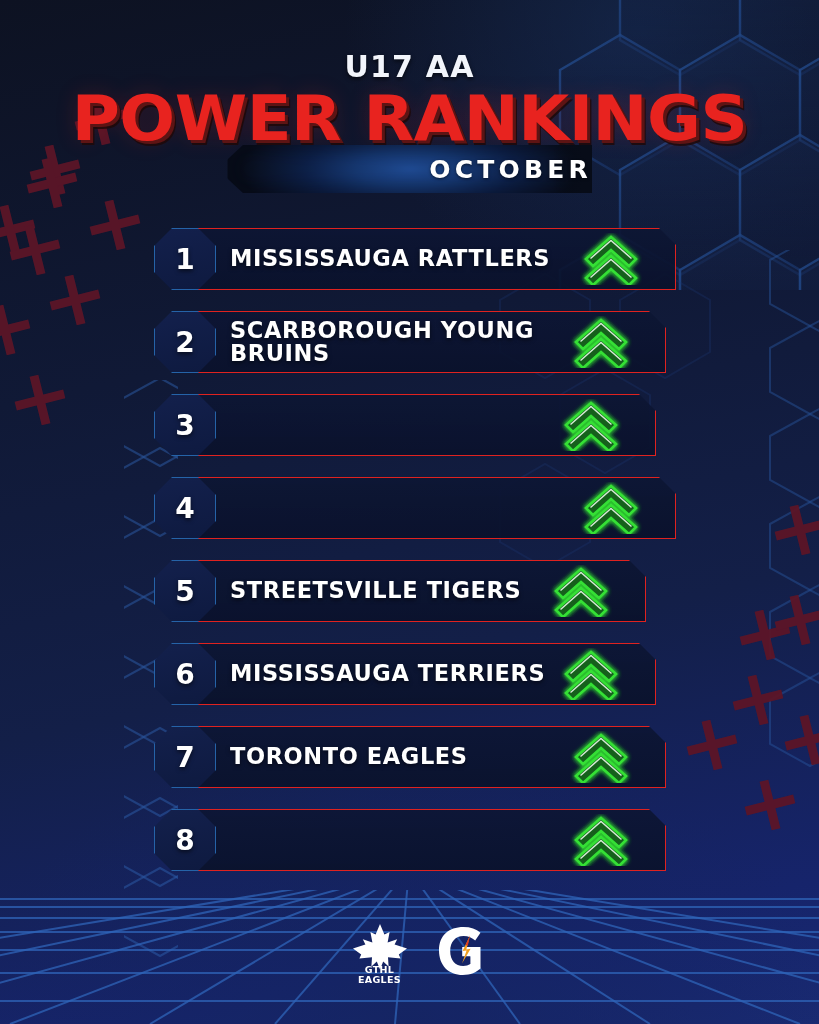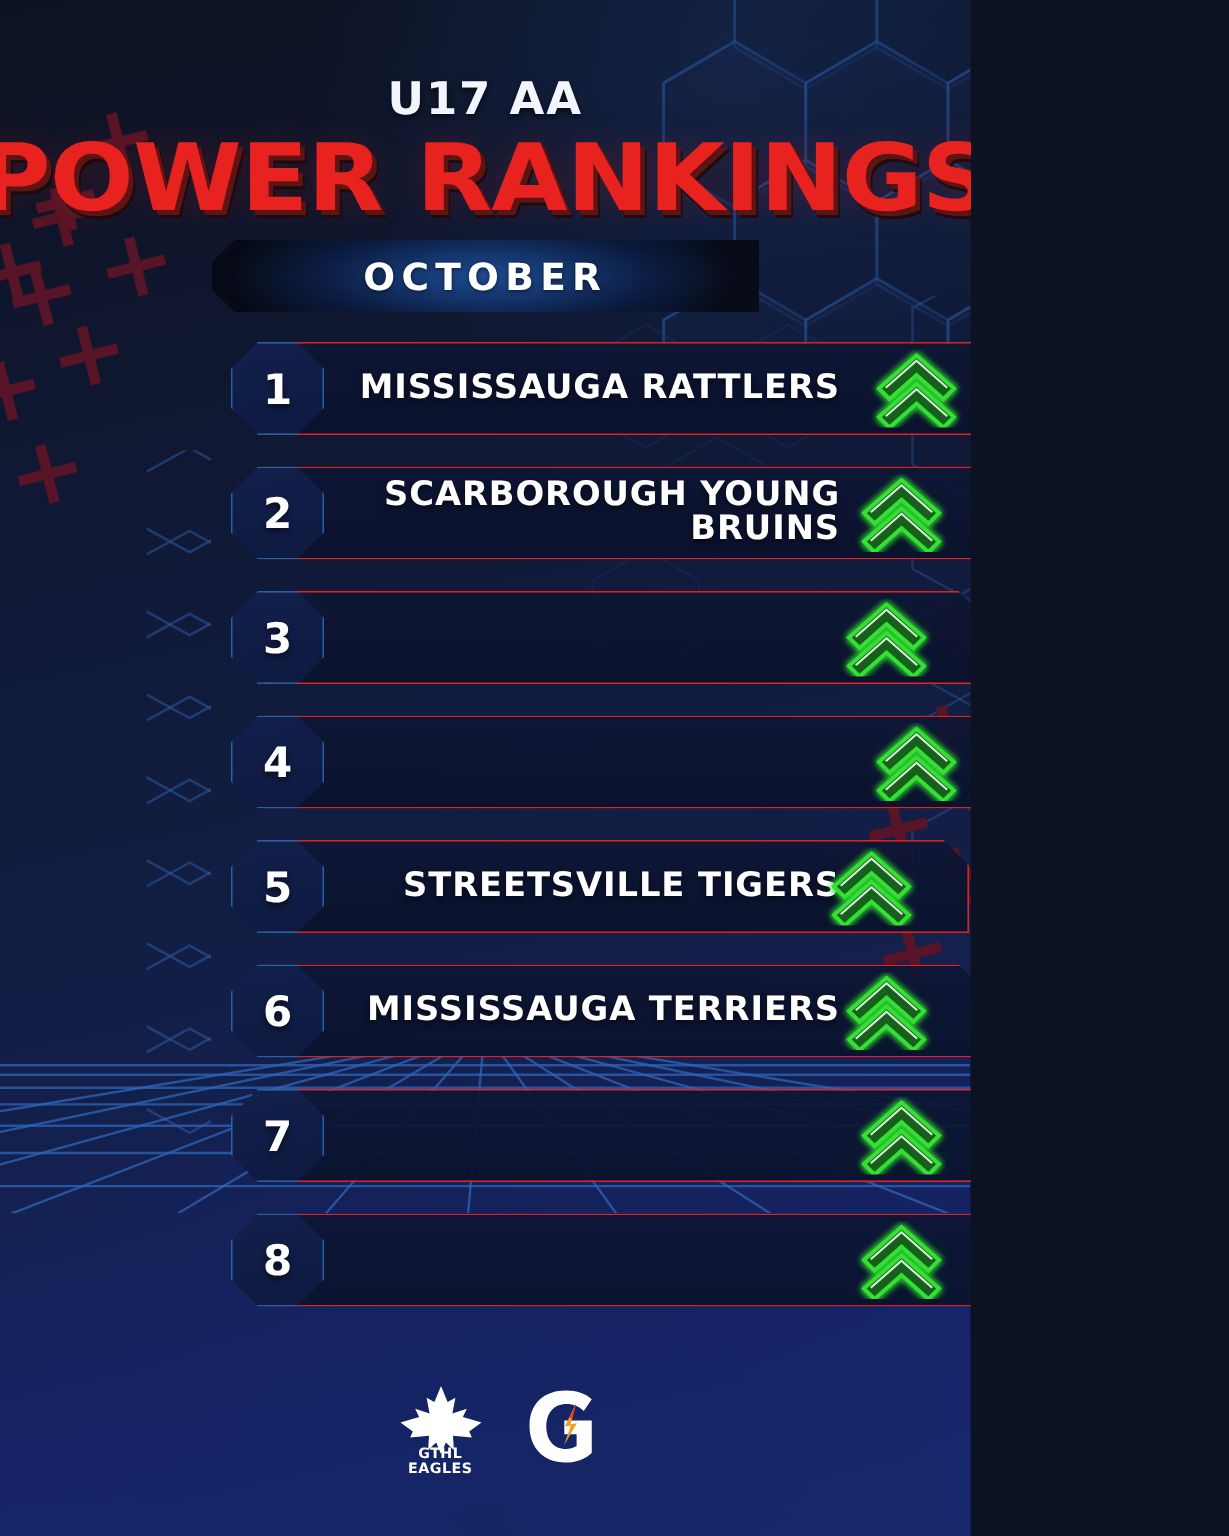--- a/index.html
+++ b/index.html
@@ -5,21 +5,21 @@
 <style>
   * { margin:0; padding:0; box-sizing:border-box; }
   html,body{
     width:819px; height:1024px;
     background:#0d1222;
     font-family:"Liberation Sans", sans-serif;
     overflow:hidden;
   }
   #poster{
     position:relative;
-    width:647px; height:1024px;
+    width:819px; height:1024px;
     overflow:hidden;
     background:
       radial-gradient(ellipse 420px 380px at 78% 3%, rgba(24,48,92,0.55) 0%, rgba(13,18,34,0) 70%),
       radial-gradient(ellipse 600px 420px at 50% 100%, rgba(20,36,96,0.75) 0%, rgba(13,18,34,0) 72%),
       linear-gradient(168deg, #0d1222 0%, #101936 34%, #131f48 62%, #16246b 88%, #192a72 100%);
   }
 
   
   .bg-layer{ position:absolute; inset:0; pointer-events:none; }
 
@@ -48,25 +48,25 @@
     font-family:"DejaVu Sans", sans-serif;
     transform:scaleX(1.06);
     text-shadow:
       3px 3px 0 #5d1414,
       4px 5px 0 rgba(30,8,8,.85),
       0 0 22px rgba(232,35,31,.20);
   }
 
   
   .month-banner{
-    position:absolute; left:50%; top:160px;
+    position:absolute; left:50%; top:145px;
     transform:translateX(-50%);
     width:365px; height:48px;
     z-index:6;
-    display:flex; align-items:center; justify-content:center;
+    display:flex; align-items:center; justify-content:flex-end;
     background:
       radial-gradient(ellipse 170px 60px at 50% 50%, #1f4b94 0%, #163872 32%, #0d2048 62%, #0a1328 88%, #070c18 100%);
     clip-path:polygon(16px 0, 100% 0, 100% 100%, 16px 100%, 0 calc(100% - 15px), 0 15px);
     box-shadow:inset 0 0 26px rgba(5,10,24,.55);
   }
   .month-banner::after{
     content:""; position:absolute; right:0; top:0; bottom:0; width:40px;
     background:linear-gradient(90deg, rgba(7,12,24,0) 0%, #070c18 75%);
     clip-path:polygon(0 0, 100% 0, 100% 100%, 0 100%);
   }
@@ -114,21 +114,20 @@
     position:absolute; left:230px; top:50%;
     transform:translateY(-50%);
     z-index:4;
     width:330px;
     font-size:22.5px; line-height:1.04;
     font-weight:700; letter-spacing:.6px;
     color:#ffffff;
     font-family:"DejaVu Sans", sans-serif;
     text-shadow:0 2px 4px rgba(0,0,0,.55);
     text-transform:uppercase;
-    text-align:right;
   }
   .trend{
     position:absolute; top:50%; transform:translateY(-50%);
     z-index:4;
     width:62px; height:52px;
   }
 
   
   .footer{
     position:absolute; left:0; right:0; bottom:40px;
@@ -482,20 +481,21 @@
               <path d="M10.5 25.5 L31 7.5 L51.5 25.5"></path>
               <path d="M10.5 44.5 L31 26.5 L51.5 44.5"></path>
             </g>
           </svg></div>
       </div>
       <div class="row">
         <div class="row-plate" style="width: 490px;"></div>
         <div class="badge">
           <span class="badge-num">7</span>
         </div>
+        <div class="team">TORONTO EAGLES</div>
         <div class="trend" style="left: 570px;"><svg viewBox="0 0 62 52" width="62" height="52">
             <defs>
               <filter id="glow6" x="-60%" y="-60%" width="220%" height="220%">
                 <feGaussianBlur stdDeviation="2.6" result="b"></feGaussianBlur>
                 <feMerge>
                   <feMergeNode in="b"></feMergeNode>
                   <feMergeNode in="b"></feMergeNode>
                   <feMergeNode in="SourceGraphic"></feMergeNode>
                 </feMerge>
               </filter>

